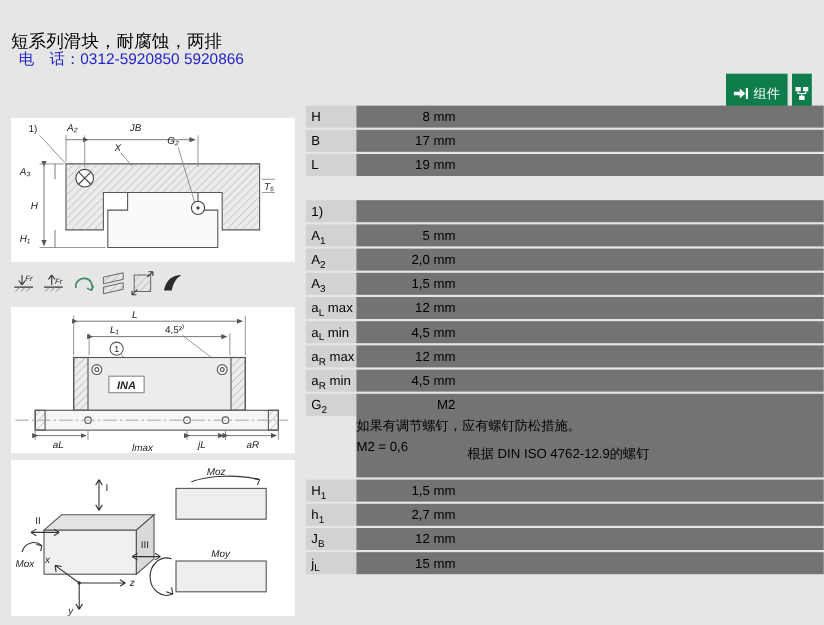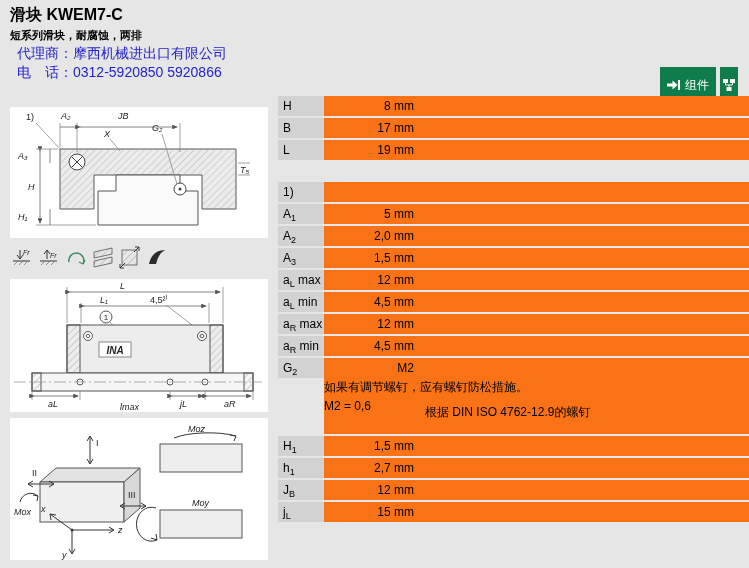--- a/index.html
+++ b/index.html
@@ -1,55 +1,53 @@
 <!DOCTYPE html>
 <html><head>
 <meta charset="utf-8">
 <title>KWEM7-C</title>
 <style>
   *{margin:0;padding:0;box-sizing:border-box;}
   html,body{background:#e6e6e6;}
   .page{position:relative;width:749px;height:568px;background:#e6e6e6;overflow:hidden;
         font-family:"Liberation Sans",sans-serif;color:#000;}
   .title{position:absolute;left:10px;top:5px;font-size:16px;font-weight:bold;}
-  .subtitle{position:absolute;left:10px;top:28px;font-size:11px;font-weight:bold;}
+  .subtitle{position:absolute;left:10px;top:28px;font-size:16px;}
   .contact{position:absolute;left:17px;top:44px;color:#2323cd;font-size:14px;line-height:19px;}
   .btnrow{position:absolute;top:67px;right:11px;display:flex;gap:4px;}
   .btn{height:36px;background:#0e7c4b;color:#fff;display:flex;align-items:center;gap:5px;
        padding:0 7px;font-size:12px;cursor:pointer;}
   .btn.sq{width:18px;padding:0;justify-content:center;}
   .panel{position:absolute;background:#fff;}
   #panel-section{left:10px;top:107px;width:258px;height:131px;}
   #icons-row{position:absolute;left:10px;top:245px;height:27px;display:flex;gap:3px;}
   #panel-side{left:10px;top:279px;width:258px;height:133px;}
   #panel-moments{left:10px;top:418px;width:258px;height:142px;}
   .spec{position:absolute;left:278px;top:96px;width:471px;}
   .trow{display:flex;margin-bottom:2px;}
   .tlabel{width:46px;min-width:46px;background:#d2d2d2;height:20px;line-height:20px;
           padding-left:5px;font-size:12px;}
   .tlabel sub{font-size:9px;}
-  .tcell{flex:1;background:#f97316;min-height:20px;}
+  .tcell{flex:1;background:#737373;min-height:20px;}
   .trow.tall .tlabel{align-self:flex-start;}
   .trow.tall .tcell{padding-bottom:18px;}
   .tline{display:flex;height:20px;line-height:20px;}
   .tvalue{display:inline-block;width:90px;min-width:90px;text-align:right;font-size:12px;}
   .tline .tdesc{margin-left:11px;font-size:12px;white-space:nowrap;margin-top:44px;}
   .tcell > div.tdesc{height:19px;line-height:19px;font-size:12px;}
   svg text{font-family:"Liberation Sans",sans-serif;fill:#222;}
 </style>
 </head>
 <body>
 
 <div class="page">
 
-  <div class="title">滑块 KWEM7-C</div>
   <div class="subtitle">短系列滑块，耐腐蚀，两排</div>
 
   <div class="contact">
-    <div>代理商：摩西机械进出口有限公司</div>
     <div>电　话：0312-5920850 5920866</div>
   </div>
 
   <div class="btnrow">
     <div class="btn">
       <svg width="13" height="12">
         <path d="M0,4.5 h5.5 v-3 l5,4.5 -5,4.5 v-3 H0 z" fill="#fff"></path>
         <rect x="11" y="1" width="2" height="10" fill="#fff"></rect>
       </svg>
       <span>组件</span>

